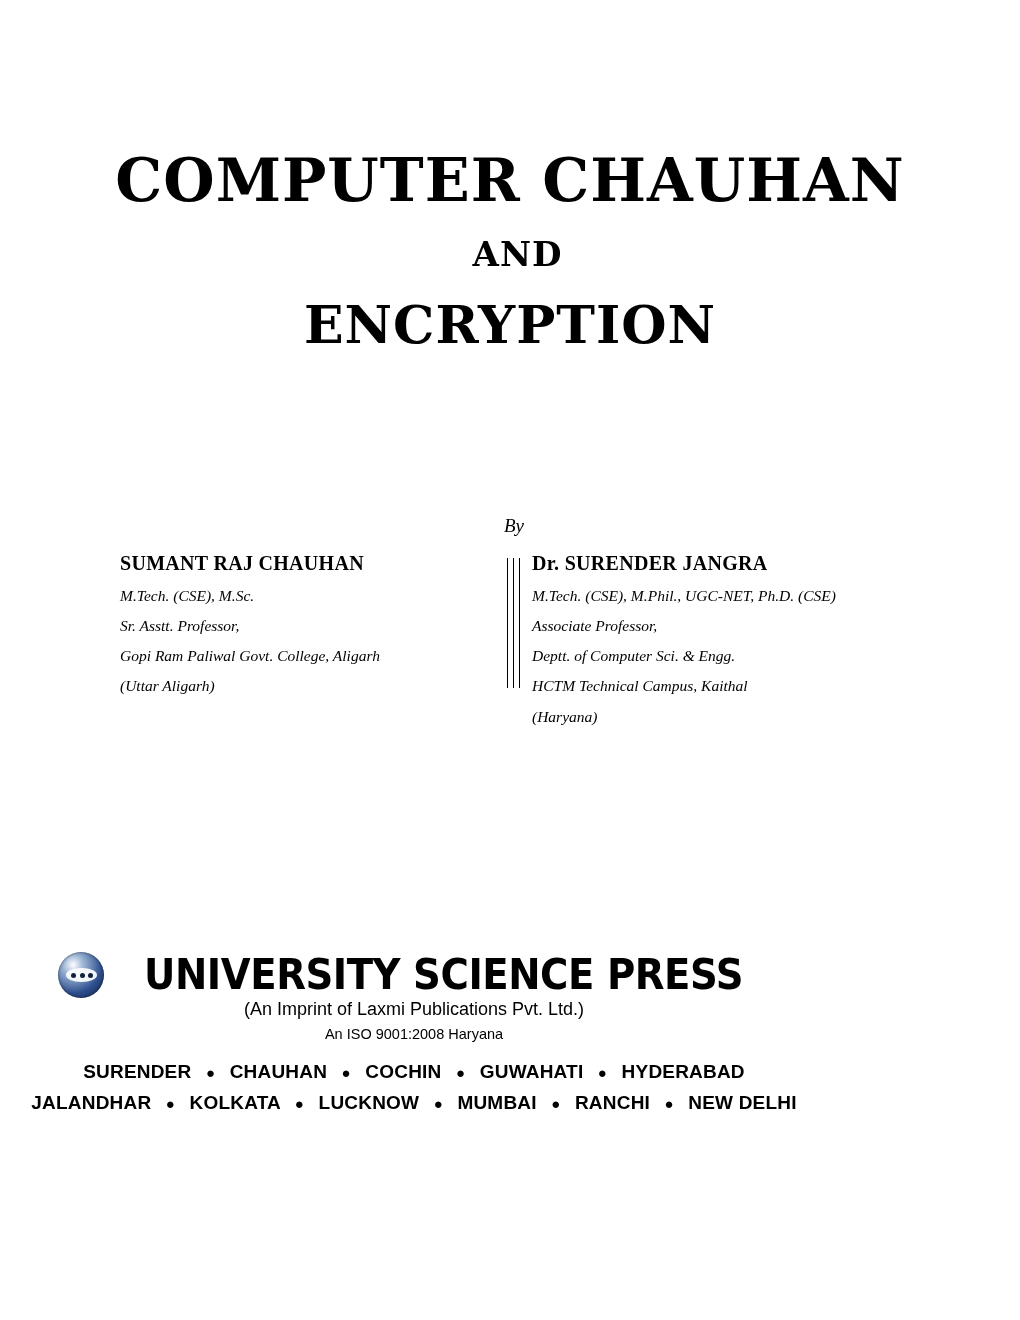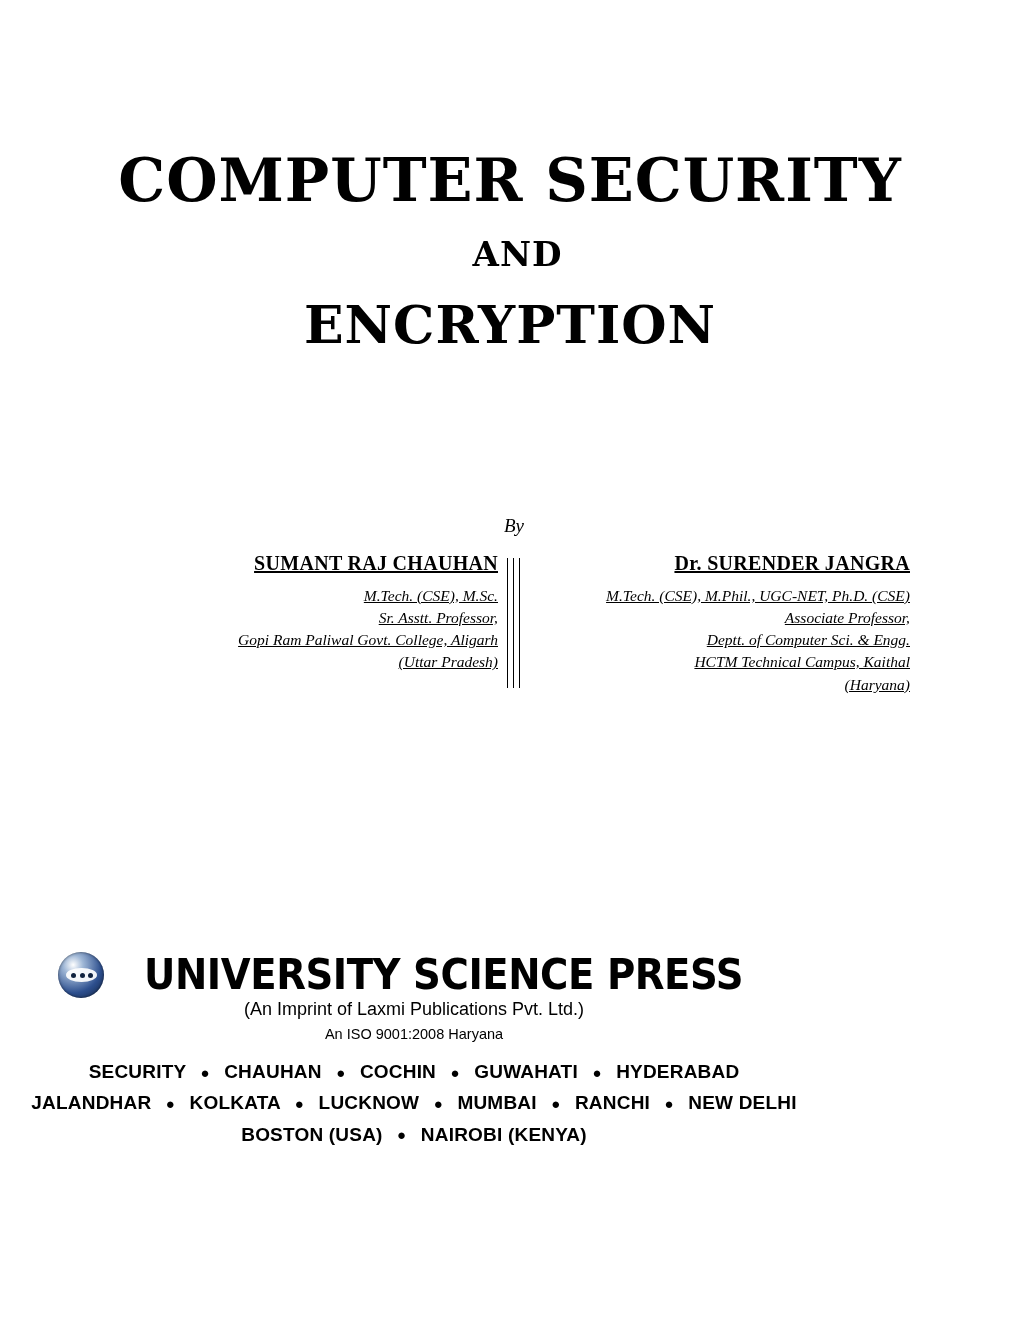--- a/index.html
+++ b/index.html
@@ -70,33 +70,33 @@
     top: 552px;
     left: 120px;
     width: 790px;
     display: flex;
     flex-direction: row;
     align-items: flex-start;
     justify-content: center;
   }
   .author-col {
     width: 380px;
-    text-align: right;
-    text-decoration: underline;
+    text-align: left;
   }
   .author-name {
     font-weight: 700;
     font-size: 20px;
     letter-spacing: 0.3px;
     margin-bottom: 10px;
   }
   .author-line {
     font-style: italic;
     font-size: 15.5px;
     line-height: 1.43;
+    margin-top: 8px;
   }
   .author-divider {
     width: 22px;
     height: 140px;
     margin: 6px 6px 0 6px;
     position: relative;
     flex: none;
   }
   .author-divider i {
     position: absolute;
@@ -190,35 +190,35 @@
     vertical-align: middle;
     padding: 0 9px;
   }
 </style>
 </head>
 <body>
 
 <div class="page">
 
   <div class="title-block">
-    <h1 class="title-main">COMPUTER SECURITY</h1>
+    <h1 class="title-main">COMPUTER CHAUHAN</h1>
     <div class="title-and">AND</div>
     <div class="title-sub">ENCRYPTION</div>
   </div>
 
   <div class="by-line">By</div>
 
   <div class="authors">
 
     <div class="author-col">
       <div class="author-name">SUMANT RAJ CHAUHAN</div>
       <div class="author-line">M.Tech. (CSE), M.Sc.</div>
       <div class="author-line">Sr. Asstt. Professor,</div>
       <div class="author-line">Gopi Ram Paliwal Govt. College, Aligarh</div>
-      <div class="author-line">(Uttar Pradesh)</div>
+      <div class="author-line">(Uttar Aligarh)</div>
     </div>
 
     <div class="author-divider">
       <i></i>
         <i></i>
         <i></i>
     </div>
 
     <div class="author-col">
       <div class="author-name">Dr. SURENDER JANGRA</div>
@@ -239,21 +239,21 @@
         <span class="dot d2"></span>
         <span class="dot d3"></span>
       </span>
       <span class="pub-name">UNIVERSITY SCIENCE PRESS</span>
     </div>
     <div class="pub-imprint">(An Imprint of Laxmi Publications Pvt. Ltd.)</div>
     <div class="pub-iso">An ISO 9001:2008 Haryana</div>
 
     <div class="pub-cities">
       <div>
-        <span>SECURITY</span>
+        <span>SURENDER</span>
         <span class="sep">●</span>
         <span>CHAUHAN</span>
         <span class="sep">●</span>
         <span>COCHIN</span>
         <span class="sep">●</span>
         <span>GUWAHATI</span>
         <span class="sep">●</span>
         <span>HYDERABAD</span>
       </div>
       <div>
@@ -262,21 +262,16 @@
         <span>KOLKATA</span>
         <span class="sep">●</span>
         <span>LUCKNOW</span>
         <span class="sep">●</span>
         <span>MUMBAI</span>
         <span class="sep">●</span>
         <span>RANCHI</span>
         <span class="sep">●</span>
         <span>NEW DELHI</span>
       </div>
-      <div>
-        <span>BOSTON (USA)</span>
-        <span class="sep">●</span>
-        <span>NAIROBI (KENYA)</span>
-      </div>
     </div>
   </div>
 
 </div>
 
 </body></html>

